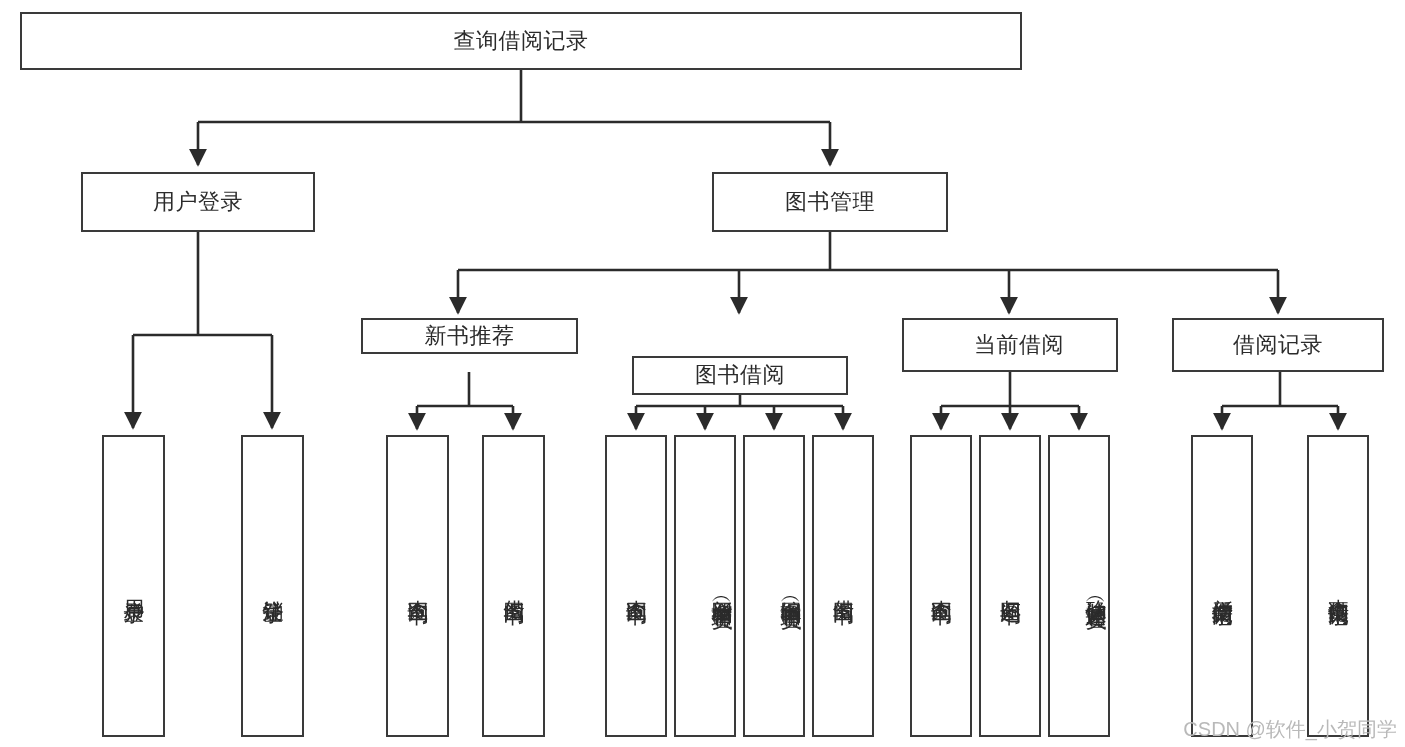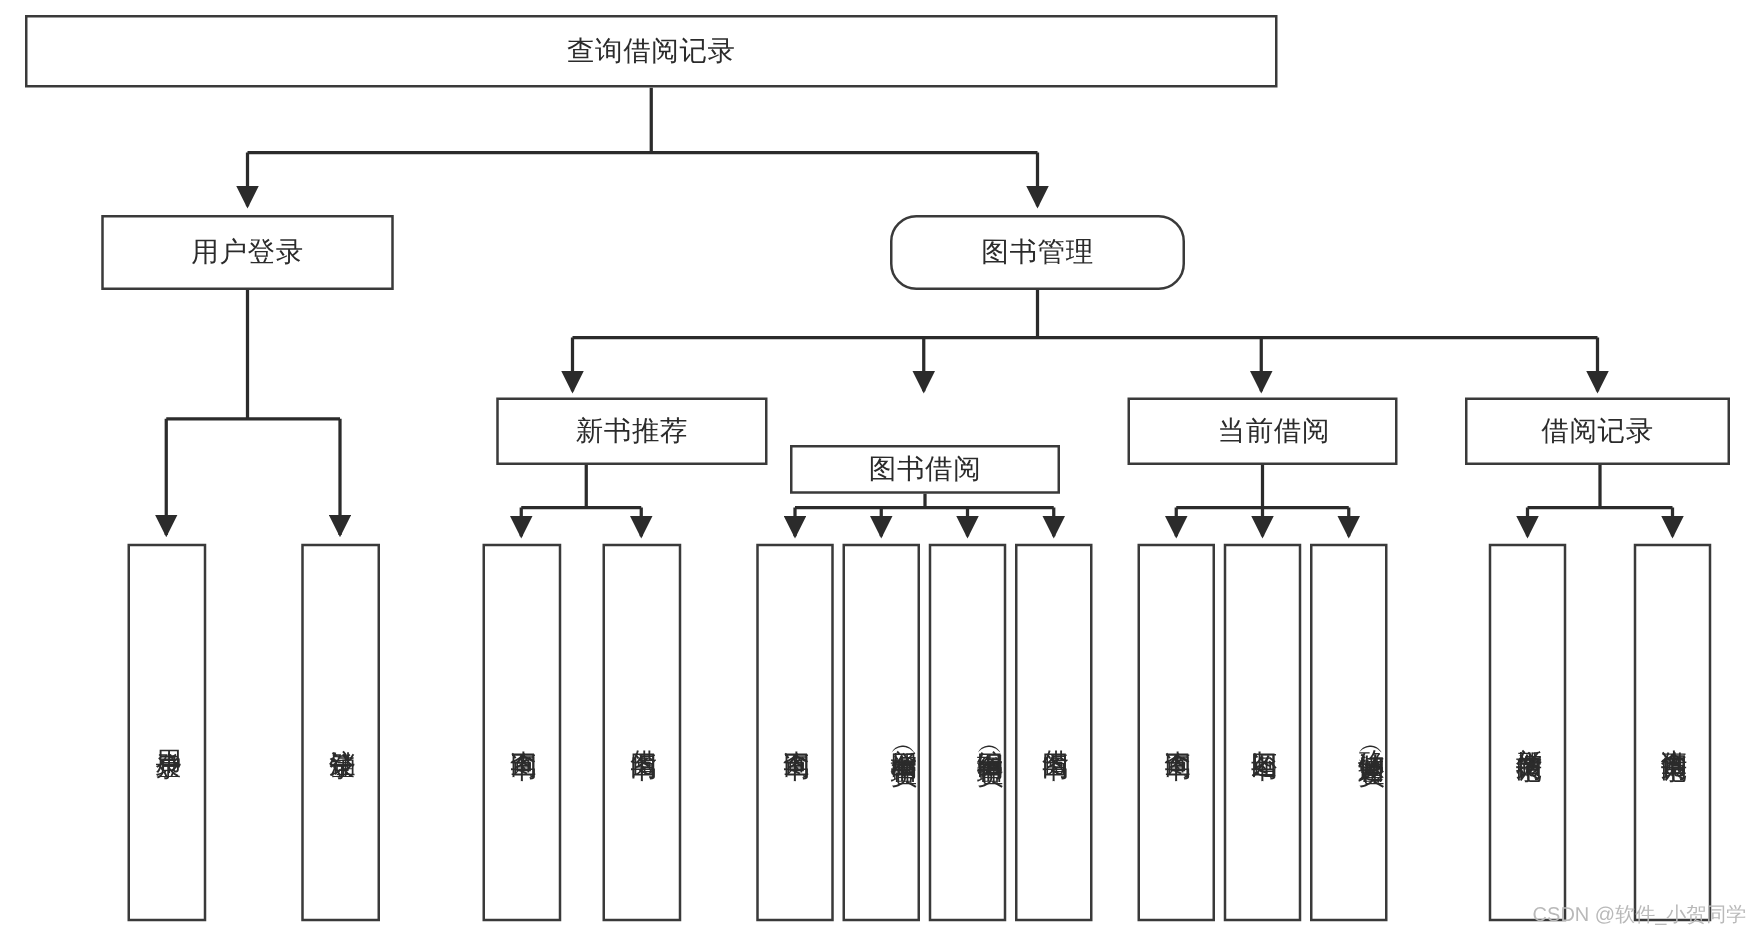--- a/index.html
+++ b/index.html
@@ -57,21 +57,21 @@
     align-items: flex-start;
   }
   .node-v.center-v {
     align-items: center;
     padding-top: 0;
   }
   #watermark {
     position: absolute;
     right: 8px;
     bottom: 4px;
-    font-size: 16px;
+    font-size: 20px;
     color: #b9b9b9;
     white-space: nowrap;
     z-index: 5;
     font-family: "Liberation Sans", "DejaVu Sans", sans-serif;
   }
 </style>
 </head>
 <body>
 
 <div id="diagram-canvas">
@@ -129,25 +129,25 @@
     </g>
   </svg>
 
   <div class="node node-h" style="left:20px; top:12px; width:1002px; height:58px;">
     <span>查询借阅记录</span>
   </div>
 
   <div class="node node-h" style="left:81px; top:172px; width:234px; height:60px;">
     <span>用户登录</span>
   </div>
-  <div class="node node-h" style="left:712px; top:172px; width:236px; height:60px;border-radius:21px;">
+  <div class="node node-h" style="left:712px; top:172px; width:236px; height:60px;">
     <span>图书管理</span>
   </div>
 
-  <div class="node node-h" style="left:361px; top:318px; width:217px; height:54px;margin-left:36px;">
+  <div class="node node-h" style="left:361px; top:318px; width:217px; height:36px;">
     <span>新书推荐</span>
   </div>
   <div class="node node-h" style="left:632px; top:318px; width:216px; height:39px;margin-top:38px;">
     <span>图书借阅</span>
   </div>
   <div class="node node-h" style="left:902px; top:318px; width:216px; height:54px;padding-left:18px;">
     <span>当前借阅</span>
   </div>
   <div class="node node-h" style="left:1172px; top:318px; width:212px; height:54px;">
     <span>借阅记录</span>

